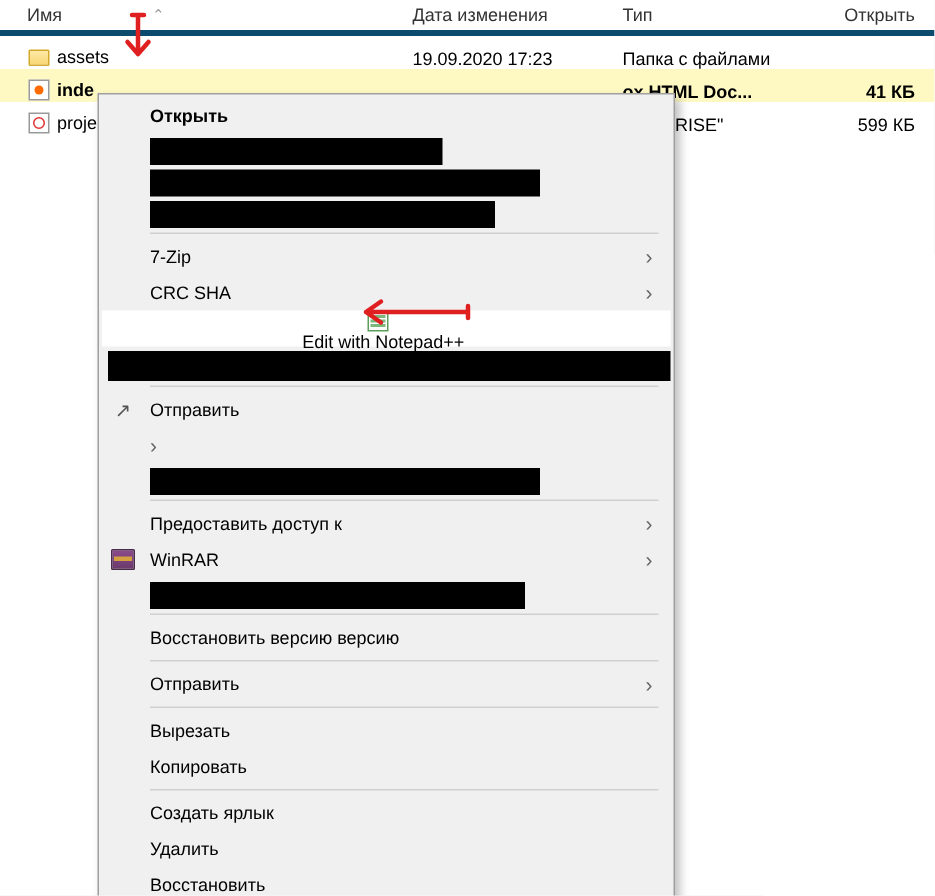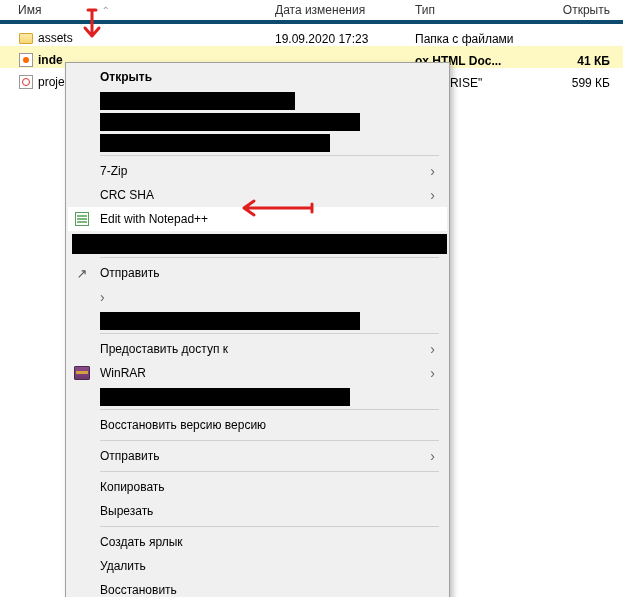--- a/index.html
+++ b/index.html
@@ -83,21 +83,21 @@
       box-shadow: 3px 3px 6px rgba(0,0,0,0.25);
       padding: 2px;
     }
     .menu-item {
       display: flex;
       align-items: center;
       height: 24px;
       padding: 0 8px 0 4px;
       position: relative;
     }
-    .menu-item.hover { background: #fff; }
+    .menu-item.hover { background: #fff; flex-direction: column; }
     .menu-icon {
       width: 20px;
       height: 20px;
       margin-right: 8px;
       display: flex;
       align-items: center;
       justify-content: center;
     }
     .menu-label { flex: 1; color: #000000; }
     .menu-arrow { color: #666; font-size: 14px; margin-right: 4px; }
@@ -265,25 +265,25 @@
   </div>
   <div class="menu-sep"></div>
   <div class="menu-item">
     <span class="menu-icon"></span>
     <span class="menu-label">Отправить</span>
     <span class="menu-arrow">›</span>
   </div>
   <div class="menu-sep"></div>
   <div class="menu-item">
     <span class="menu-icon"></span>
+    <span class="menu-label">Вырезать</span>
+  </div>
+  <div class="menu-item">
+    <span class="menu-icon"></span>
     <span class="menu-label">Копировать</span>
-  </div>
-  <div class="menu-item">
-    <span class="menu-icon"></span>
-    <span class="menu-label">Вырезать</span>
   </div>
   <div class="menu-sep"></div>
   <div class="menu-item">
     <span class="menu-icon"></span>
     <span class="menu-label">Создать ярлык</span>
   </div>
   <div class="menu-item">
     <span class="menu-icon"></span>
     <span class="menu-label">Удалить</span>
   </div>

